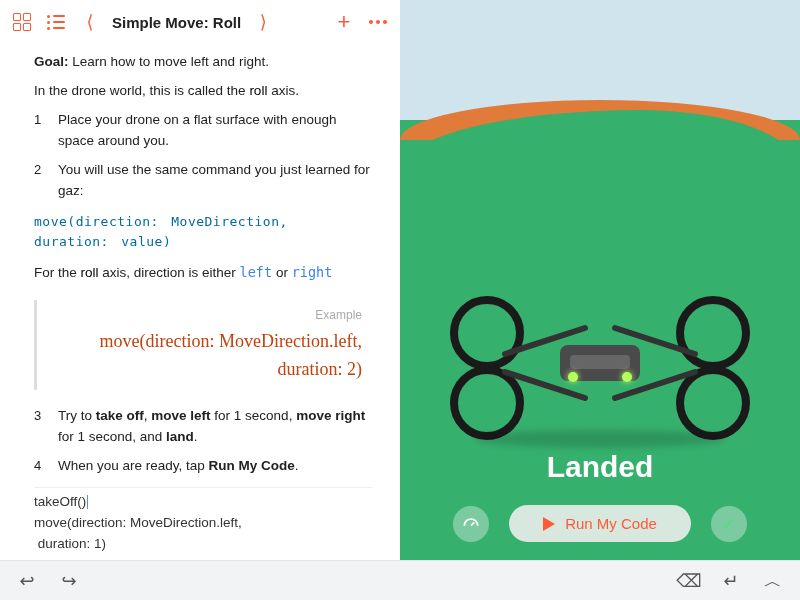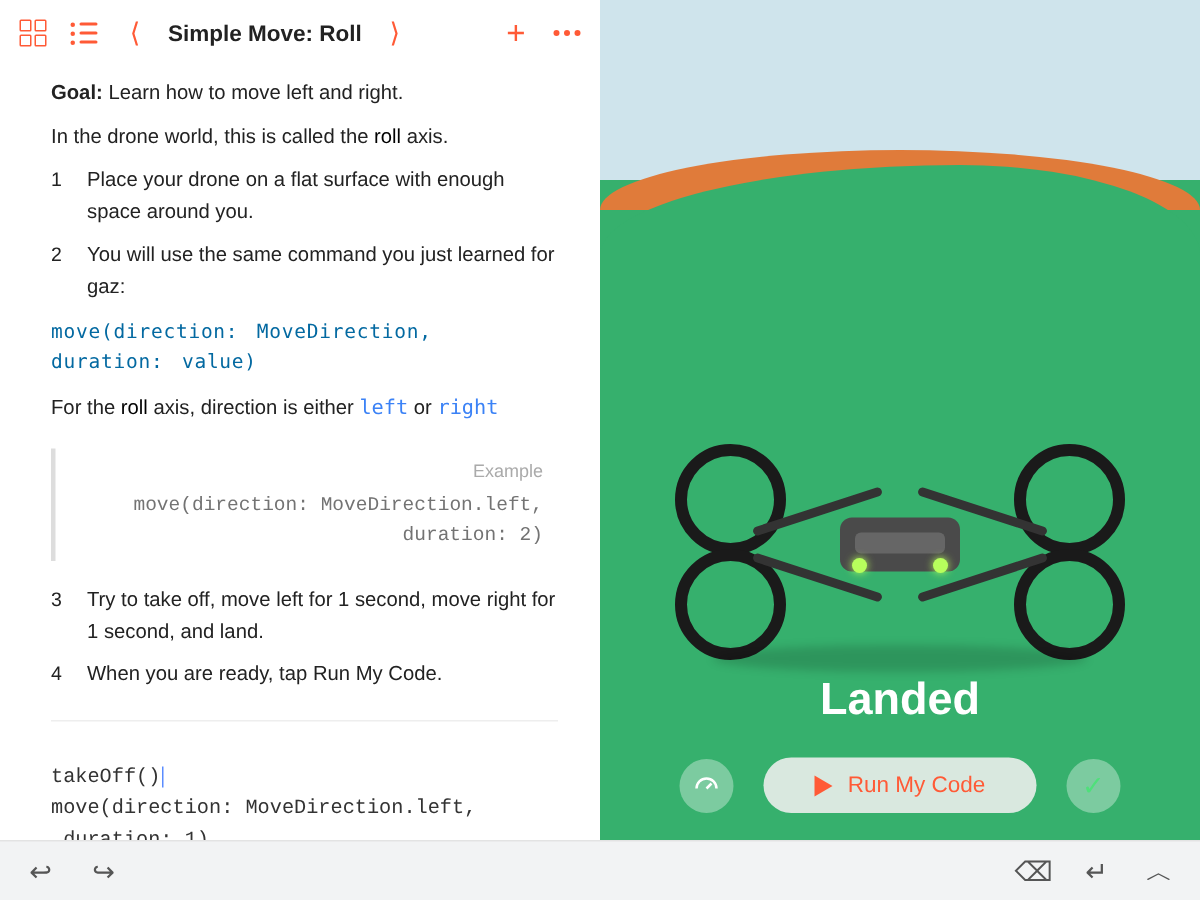--- a/index.html
+++ b/index.html
@@ -27,26 +27,26 @@
   .content .goal-label { font-weight:700; }
   .content .orange { color:#000000; }
   .content .mono { font-family: Menlo, monospace; color:#3b82f6; }
   ol.steps { list-style:none; counter-reset: step; margin:6px 0; }
   ol.steps li { position:relative; padding-left:24px; margin:8px 0; }
   ol.steps li::before { counter-increment: step; content: counter(step); position:absolute; left:0; top:0; font-size:13px; color:#222; }
   ol.steps.start3 { counter-reset: step 2; }
   .codeblock { font-family: Menlo, monospace; font-size:13px; color:#0369a1; margin:10px 0; letter-spacing:0.5px; word-spacing:4px;}
   .example { border-left:3px solid #ddd; padding:6px 10px; margin:16px 0;text-align:right;}
   .example-label{ font-size:12px; color:#aaa; margin-bottom:4px;}
-  .example-code{ font-family:Liberation Mono, monospace; font-size:13px; color:#737373;}
+  .example-code{ font-family:Liberation Serif, serif; font-size:18px; color:#c2410c;}
   .justify { text-align: justify; }
-  .user-code { font-family:Liberation Mono, monospace; font-size:13.5px; color:#333; border-top:1px solid #eee; margin-top:20px; padding-top:28px;}
+  .user-code { font-family:Liberation Sans, sans-serif; font-size:13.5px; color:#333; border-top:1px solid #eee; margin-top:10px; padding-top:4px;}
   .user-code .line{ white-space:pre; }
   .cursor{ display:inline-block; width:1px; height:14px; background:#5a8cff; vertical-align:middle; margin-left:1px;}
-  b{ font-weight:400;text-align:center;}
+  b{ font-weight:700;text-align:center;}
 
   
   .sky { position:absolute; top:0; left:0; right:0; height:120px; background:#cfe4ec; }
   .hill1{ position:absolute; top:100px; left:0; right:0; height:40px; background:#e07b3a; border-radius: 50% 50% 0 0 / 100% 100% 0 0;}
   .hill2{ position:absolute; top:110px; left:0; right:0; height:60px; background:#36b06d; border-radius: 60% 40% 0 0 / 100% 100% 0 0;}
   .connect-pill{ position:absolute; top:20px; left:50%; transform:translateX(-50%); background:#fff; border-radius:20px; padding:6px 18px; display:flex; align-items:center; gap:8px; font-size:14px; color:#ff5a36; font-weight:500; box-shadow:0 1px 2px rgba(0,0,0,0.1); cursor:pointer;}
   .hat{ width:18px; height:14px; background:#d9362e; border-radius:3px 3px 6px 6px; position:relative;}
   .hat::before{content:""; position:absolute; bottom:-2px; left:-3px; right:-3px; height:4px; background:#d9362e; border-radius:3px;}
   .drone-wrap{ position:absolute; top:290px; left:50%; transform:translateX(-50%); width:320px; height:150px;}
   .drone-body{ position:absolute; left:120px; top:55px; width:80px; height:36px; background:#4a4a4a; border-radius:8px;}

